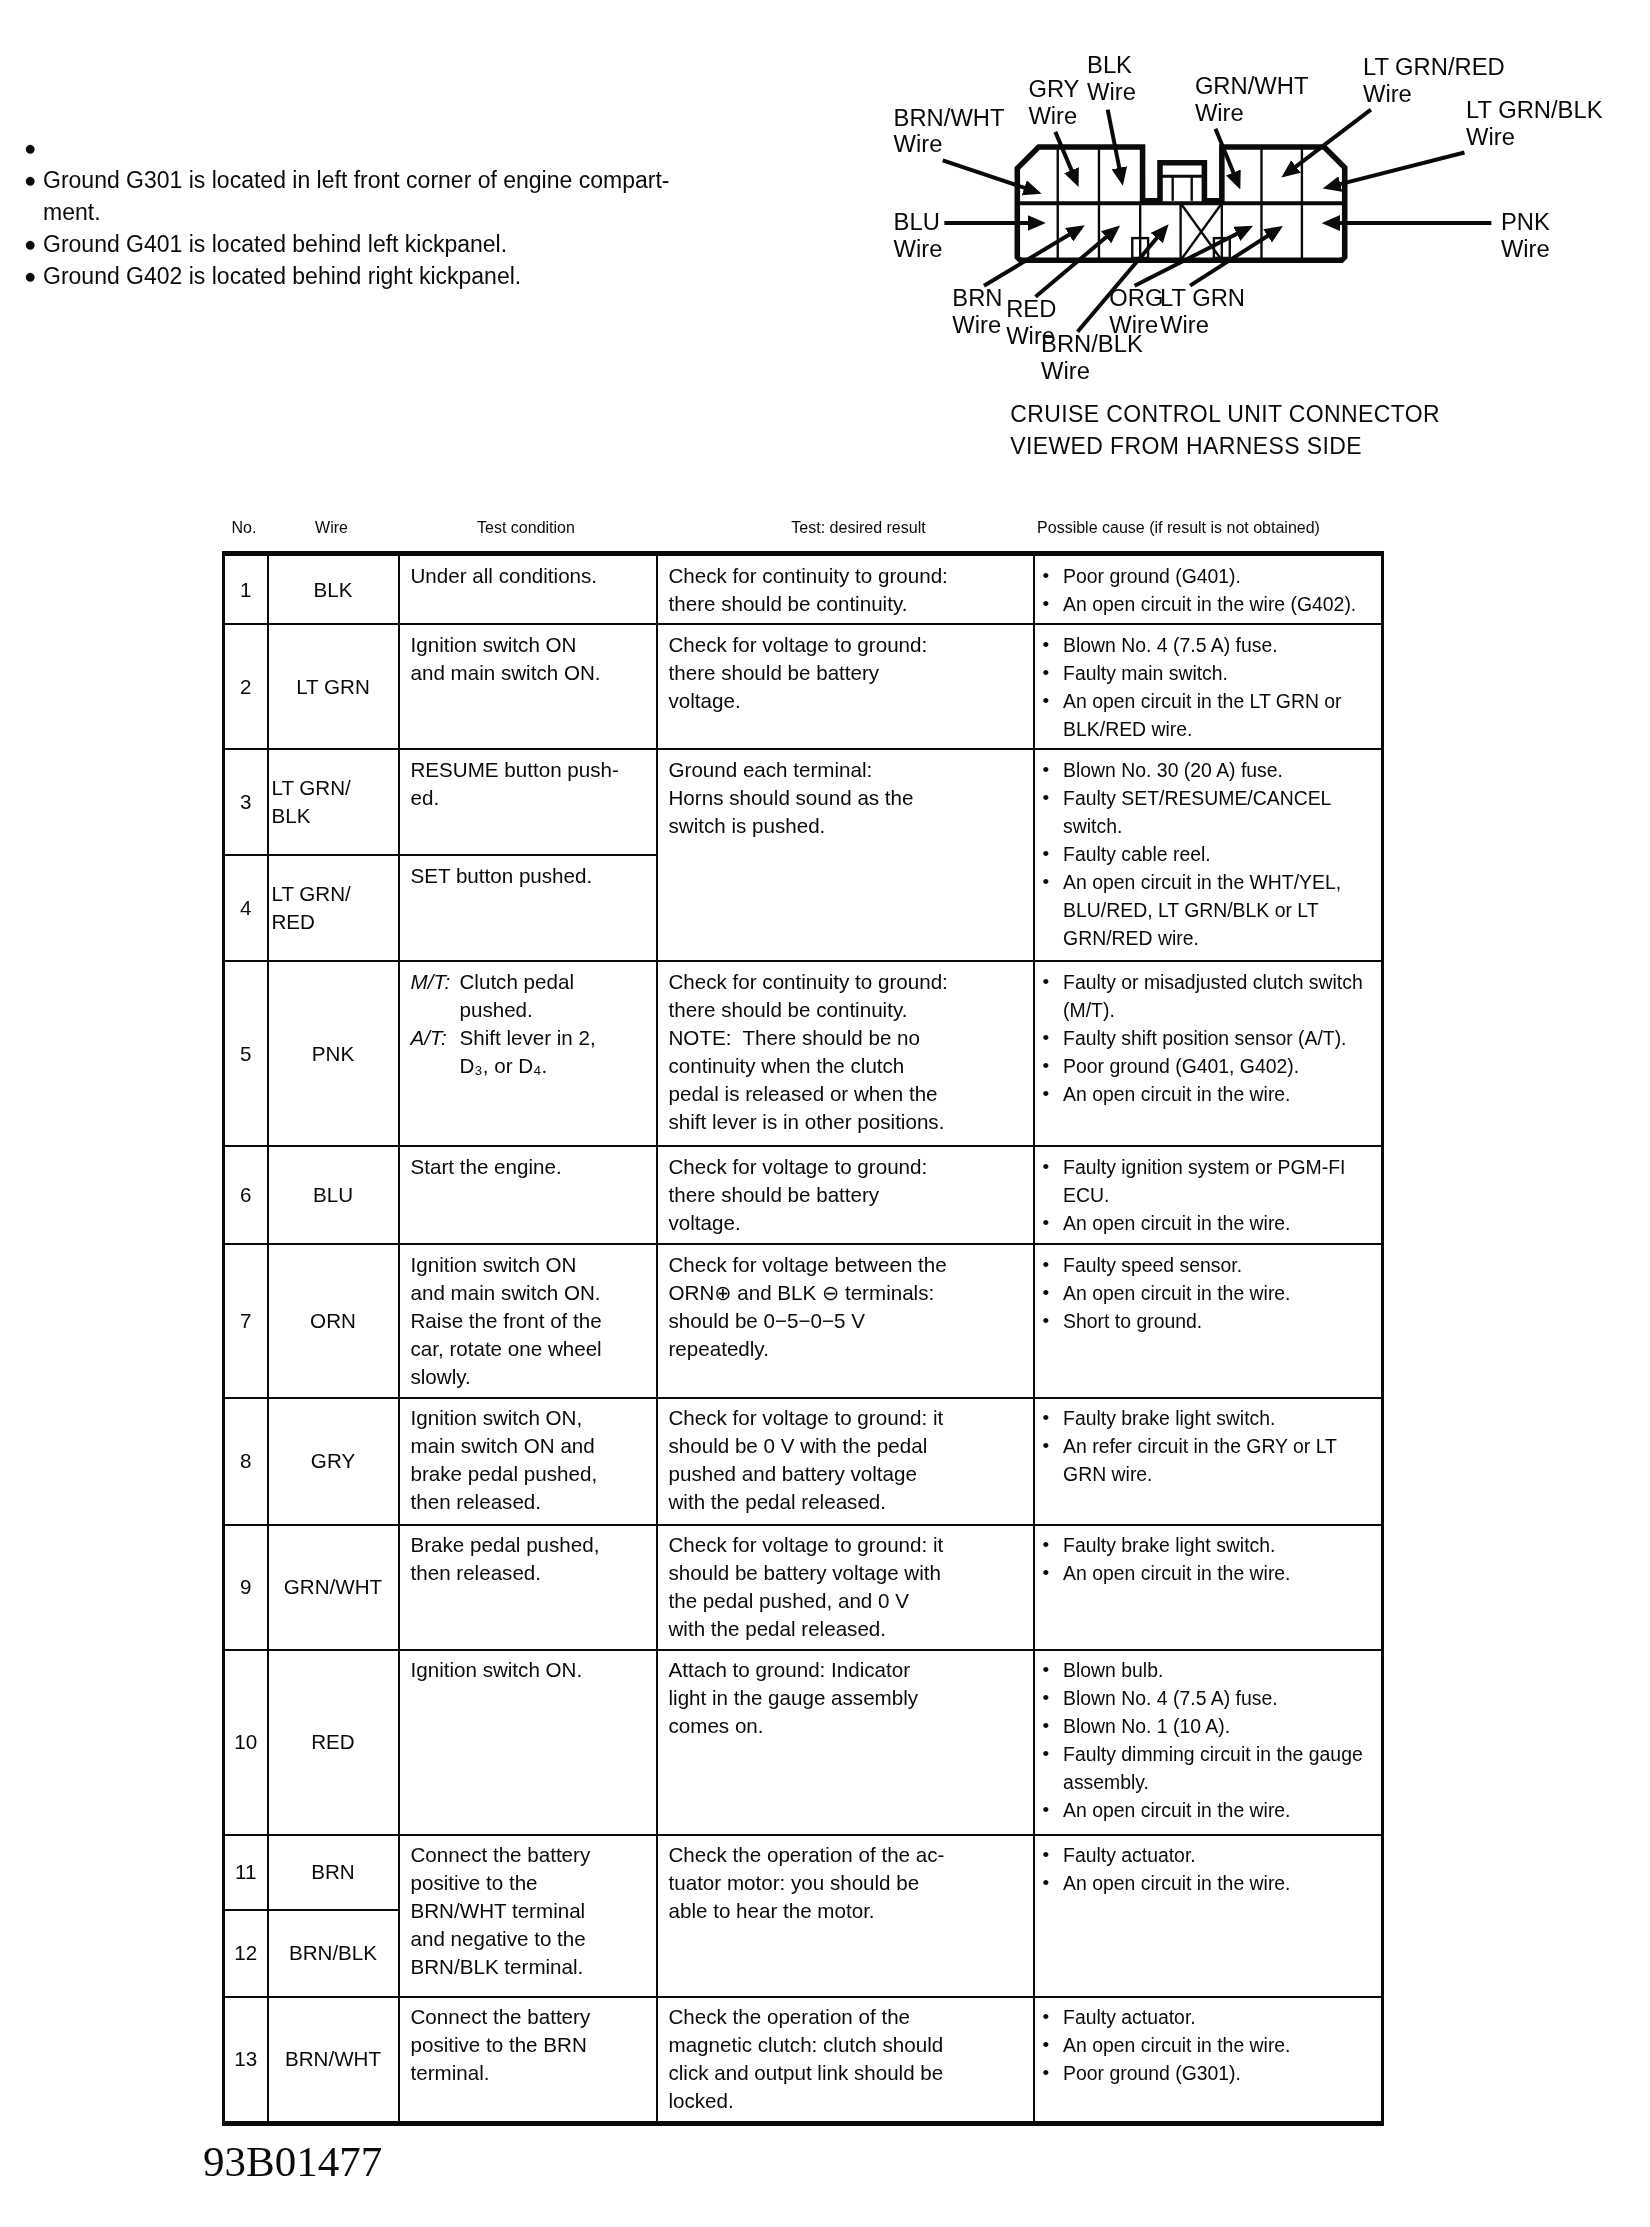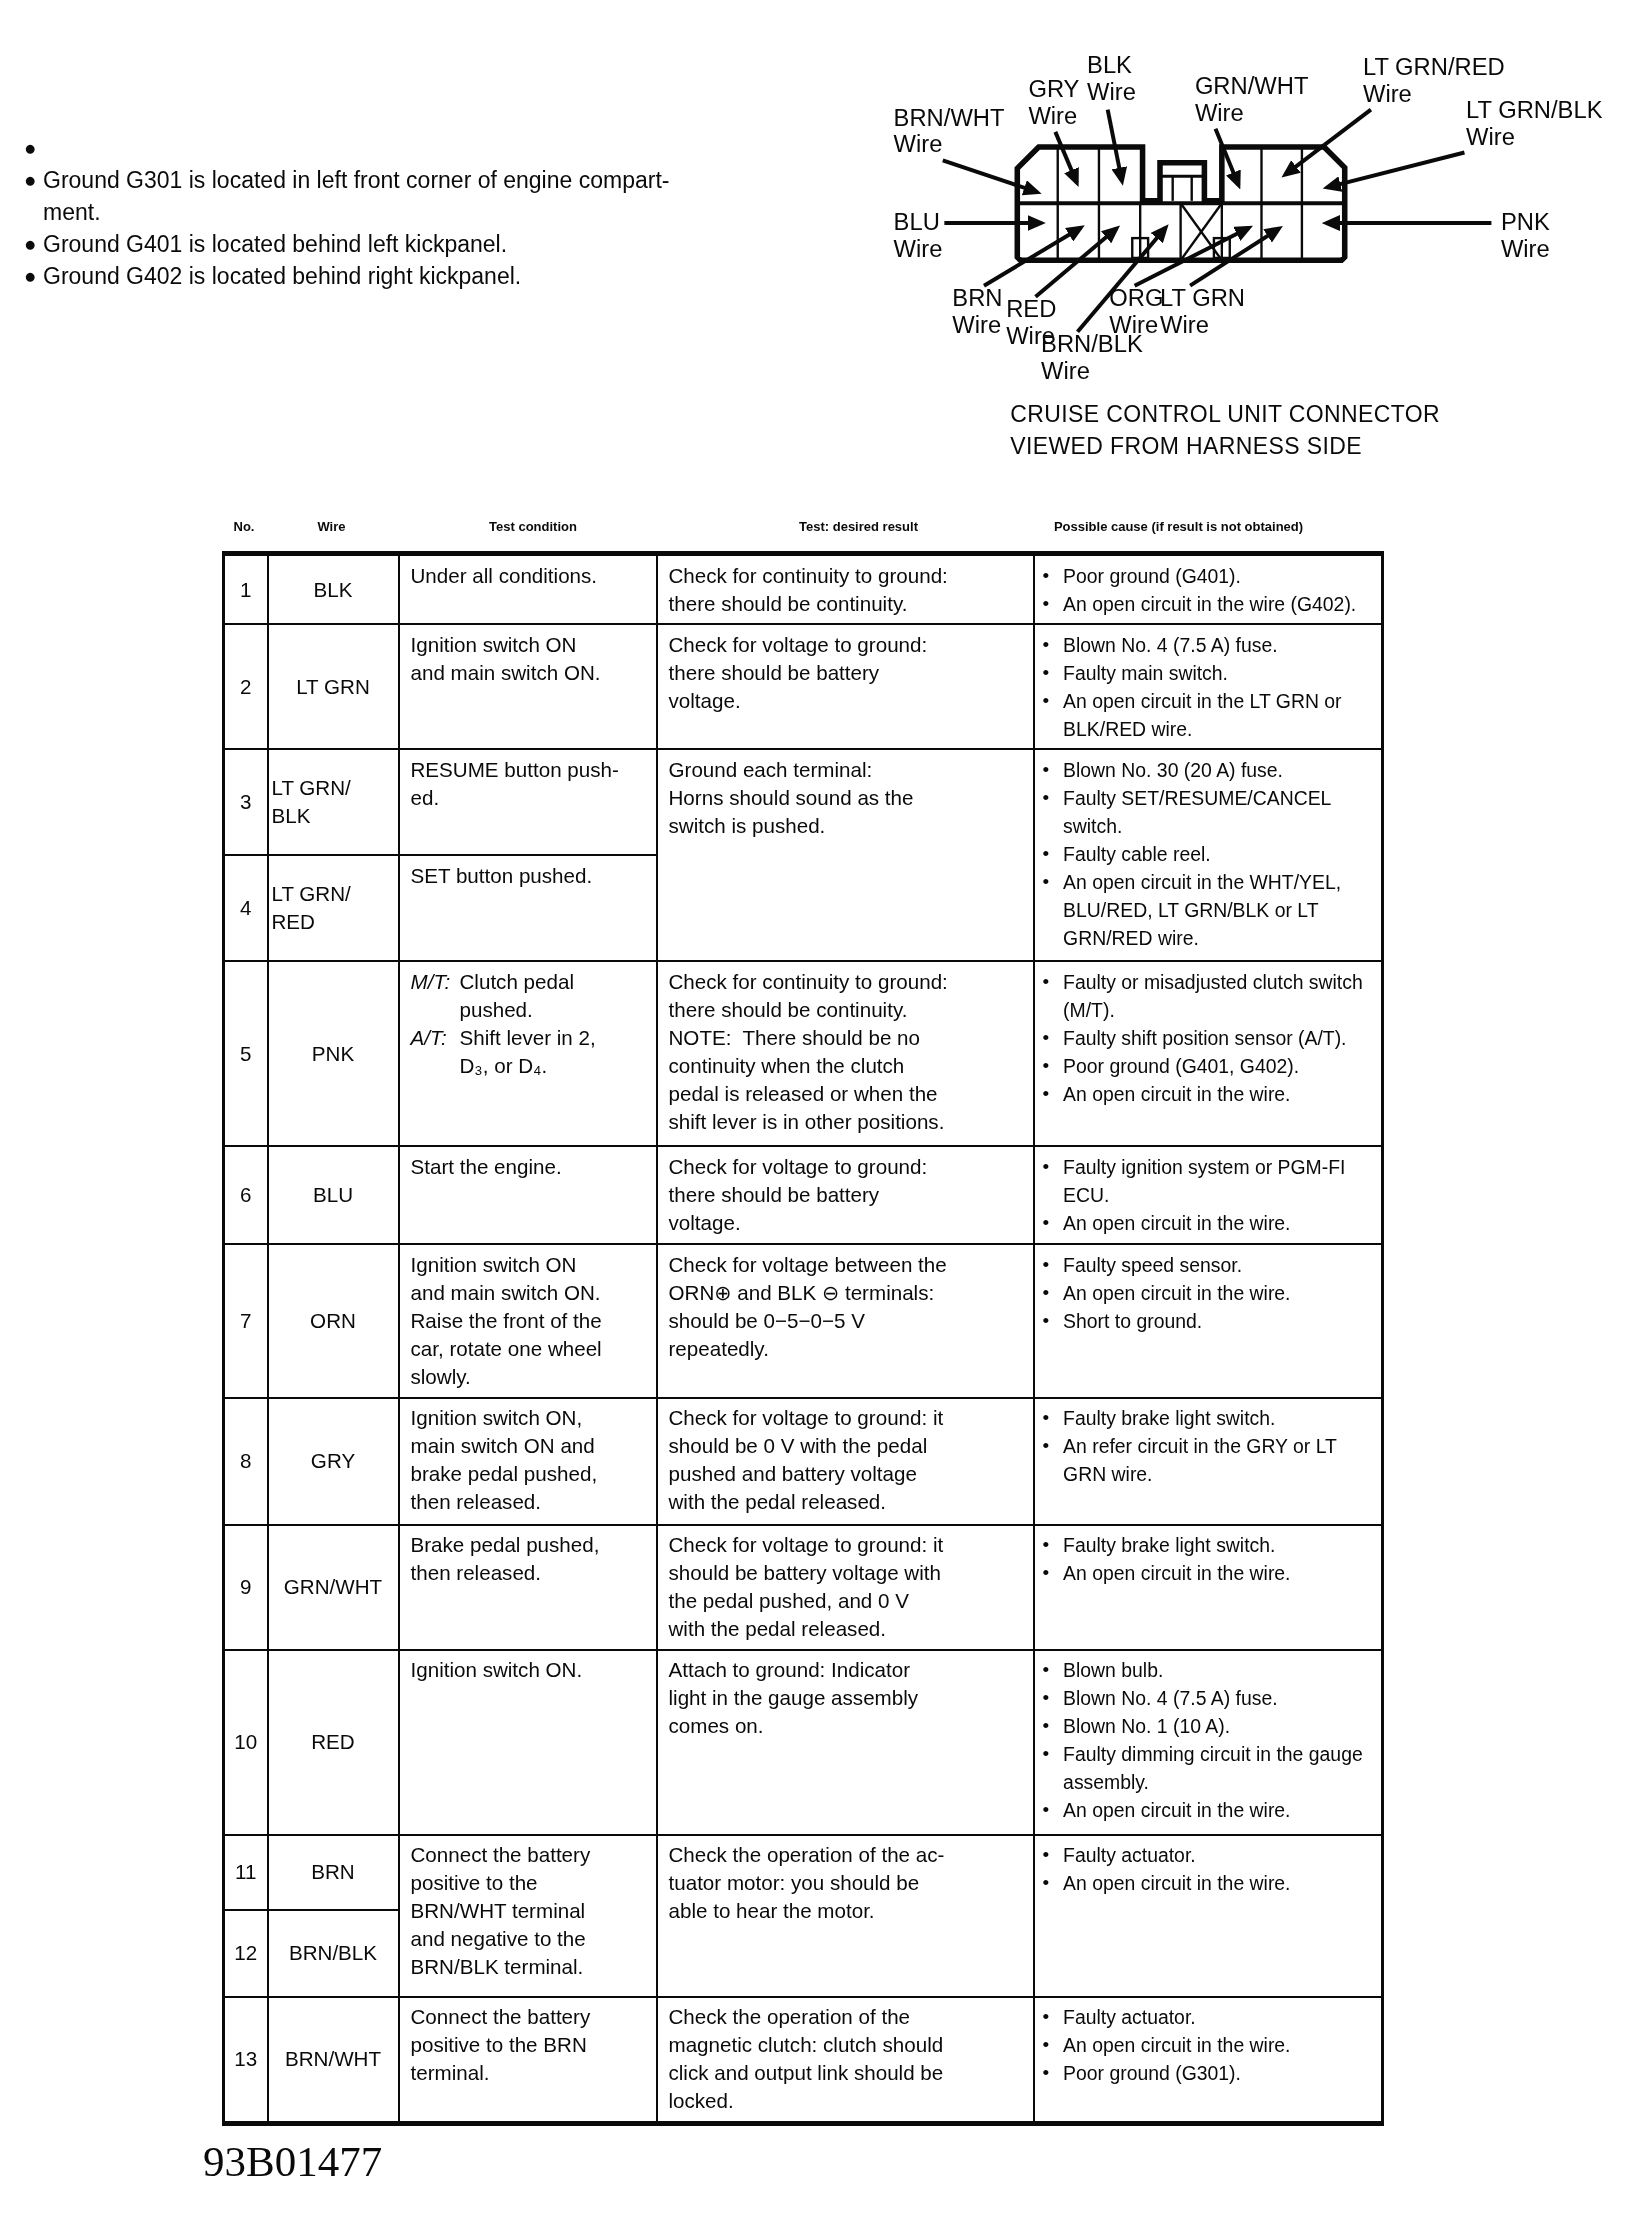--- a/index.html
+++ b/index.html
@@ -44,31 +44,31 @@
     letter-spacing:0.5px;
     fill:#0a0a0a;
   }
   .body-ln{stroke:#0a0a0a;fill:none;}
   .arrow{stroke:#0a0a0a;stroke-width:5;fill:none;}
   
   .tbl-head{
     position:absolute;
     left:222px; top:519px;
     width:1158px; height:30px;
-    font-weight:bold;
-    font-size:13px;
+    font-weight:normal;
+    font-size:16px;
   }
   .tbl-head .h{
     position:absolute;
     text-align:center;
     white-space:nowrap;
   }
   .h-no{left:0;width:44px;}
   .h-wire{left:44px;width:131px;}
-  .h-cond{left:182px;width:258px;}
+  .h-cond{left:175px;width:258px;}
   .h-result{left:448px;width:377px;}
   .h-cause{left:782px;width:349px;}
   
   .tbl{
     position:absolute;
     left:222px; top:551px;
     width:1158px;
     border-collapse:collapse;
     table-layout:fixed;
     font-size:20.6px;

